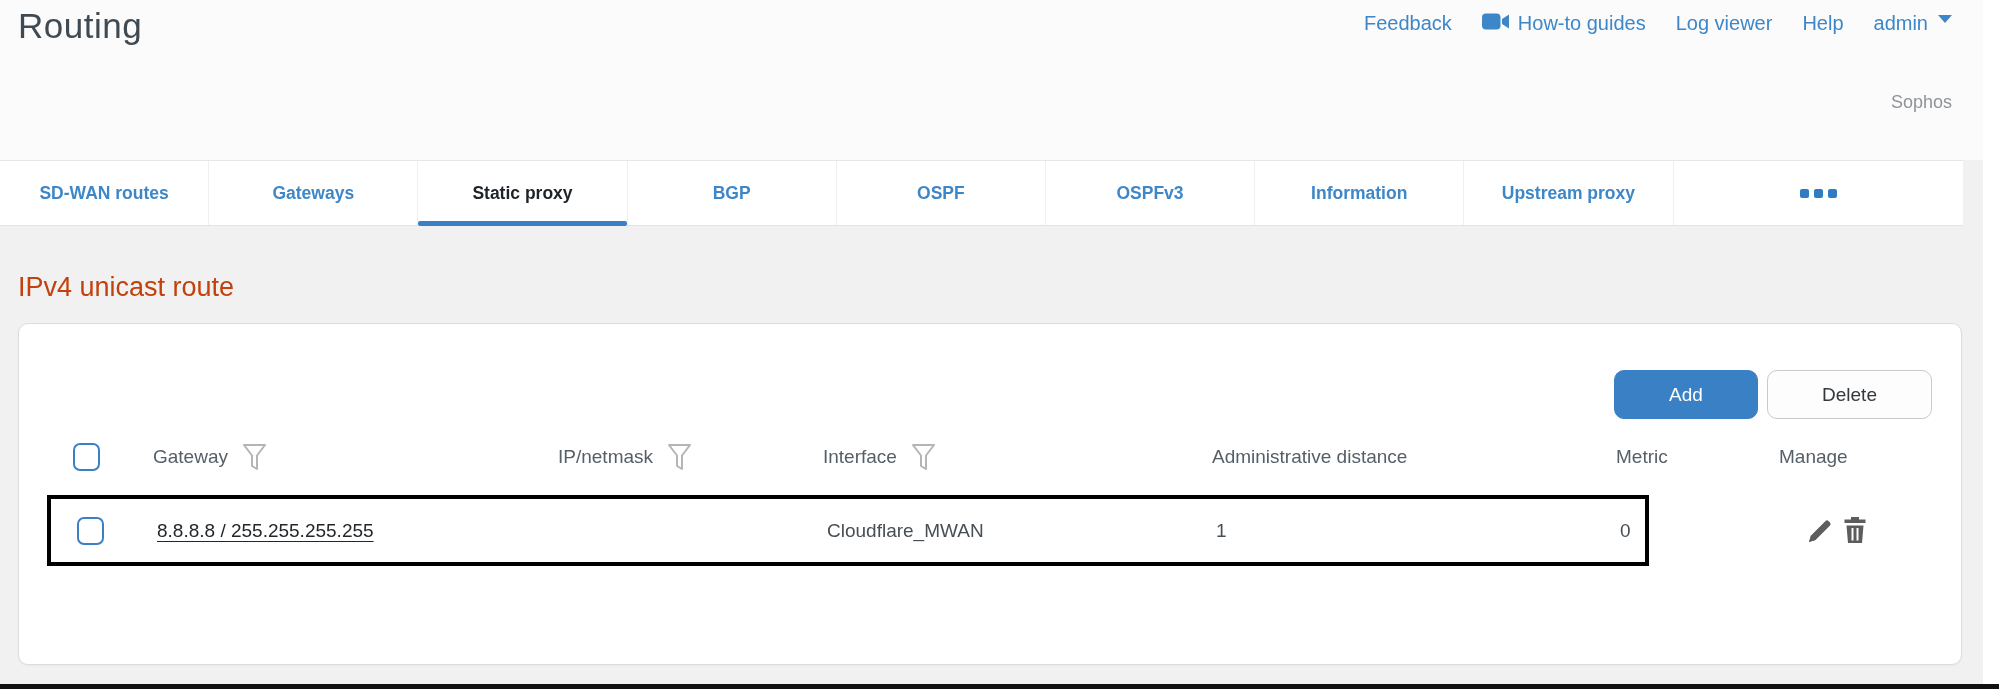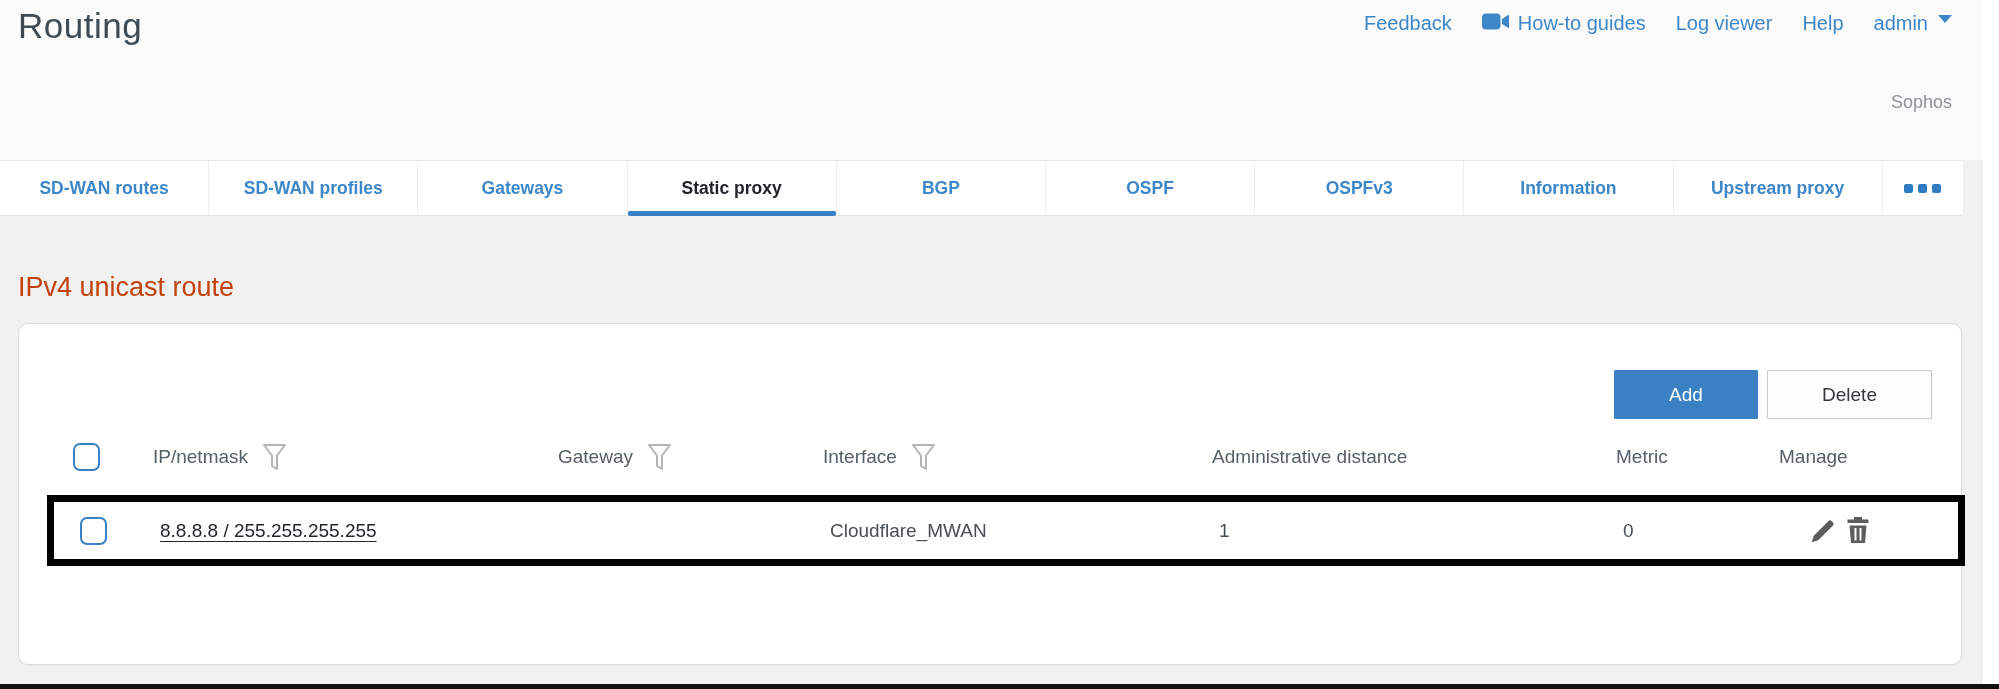--- a/index.html
+++ b/index.html
@@ -35,21 +35,21 @@
     font-size: 18px; color: #8f9398; margin-top: 48px;
   }
   .cam-icon svg { display: block; }
   .caret-down {
     width: 0; height: 0; display: inline-block;
     border-left: 7px solid transparent; border-right: 7px solid transparent;
     border-top: 8px solid #3d87c9; margin-left: 2px; margin-top: 3px;
   }
   
   .tabbar {
-    position: absolute; top: 160px; left: 0; width: 1963px; height: 56px;
+    position: absolute; top: 160px; left: 0; width: 1963px; height: 66px;
     background: #ffffff; display: flex;
     border-top: 1px solid #e7e7e7;
     border-bottom: 1px solid #e3e3e3;
   }
   .tab {
     flex: 0 0 209.2px; position: relative;
     display: flex; align-items: center; justify-content: center;
     font-size: 17.5px; font-weight: 700; color: #3d87c9;
     border-right: 1px solid #efefef; cursor: pointer; white-space: nowrap;
   }
@@ -71,21 +71,21 @@
   .card {
     position: absolute; top: 323px; left: 18px; width: 1944px; height: 342px;
     background: #ffffff; border: 1px solid #dcdcdc; border-radius: 10px;
     box-shadow: 0 1px 2px rgba(0,0,0,0.04);
   }
   .card-actions {
     position: absolute; top: 46px; right: 29px;
     display: flex; gap: 9px;
   }
   .btn {
-    height: 49px; border-radius: 1px; font-size: 19px;
+    height: 49px; border-radius: 10px; font-size: 19px;
     font-family: "Liberation Sans", sans-serif;
     display: flex; align-items: center; justify-content: center; cursor: pointer; text-align: right;
   }
   .btn-primary {
     width: 144px; background: #3a80c4; color: #ffffff; border: 1px solid #3a80c4;
     font-weight: 400;
   }
   .btn-secondary {
     width: 165px; background: #fdfdfd; color: #33383c; border: 1px solid #c9c9c9;
   }
@@ -93,22 +93,22 @@
     display: grid;
     grid-template-columns: 106px 405px 265px 389px 404px 163px 1fr;
     align-items: center;
   }
   .thead {
     position: absolute; top: 108px; left: 28px; width: 1886px; height: 50px;
     font-size: 19px; color: #555f68;
   }
   .th { display: flex; align-items: center; gap: 14px; }
   .trow {
-    position: absolute; top: 171px; left: 28px; width: 1918px; height: 71px;
-    background: #ffffff; border: 7px solid #000000;
+    position: absolute; top: 171px; left: 28px; width: 1602px; height: 71px;
+    background: #ffffff; border: 4px solid #000000;
     font-size: 19px; color: #474e54;
   }
   .checkbox-cell { padding-left: 26px; }
   .checkbox {
     width: 27px; height: 28px; background: #ffffff;
     border: 2.5px solid #3a80c4; border-radius: 7px; cursor: pointer;
   }
   .ip-link {
     color: #22272b; text-decoration: underline; text-underline-offset: 4px; cursor: pointer;
   }
@@ -154,21 +154,20 @@
         <span>admin</span>
         <span class="caret-down"></span>
       </div>
     </div>
 
     <div class="brand">Sophos</div>
   </div>
 
   <div class="tabbar">
     <div class="tab">SD-WAN routes</div>
-    <div class="tab">SD-WAN profiles</div>
     <div class="tab">Gateways</div>
     <div class="tab active">Static proxy</div>
     <div class="tab">BGP</div>
     <div class="tab">OSPF</div>
     <div class="tab">OSPFv3</div>
     <div class="tab">Information</div>
     <div class="tab">Upstream proxy</div>
     <div class="tab-overflow">
       <span class="dot"></span>
       <span class="dot"></span>
@@ -183,29 +182,29 @@
     <div class="card-actions">
       <div class="btn btn-primary">Add</div>
       <div class="btn btn-secondary">Delete</div>
     </div>
 
     <div class="thead grid-row">
       <div class="checkbox-cell">
         <div class="checkbox"></div>
       </div>
       <div class="th">
-        <span>IP/netmask</span>
+        <span>Gateway</span>
         <span class="filter-icon">
           <svg width="25" height="29" viewBox="0 0 25 29">
             <path d="M2 2 H23 L15 12.5 V26 L10 23 V12.5 Z" fill="none" stroke="#b5b5b5" stroke-width="2" stroke-linejoin="round"></path>
           </svg>
         </span>
       </div>
       <div class="th">
-        <span>Gateway</span>
+        <span>IP/netmask</span>
         <span class="filter-icon">
           <svg width="25" height="29" viewBox="0 0 25 29">
             <path d="M2 2 H23 L15 12.5 V26 L10 23 V12.5 Z" fill="none" stroke="#b5b5b5" stroke-width="2" stroke-linejoin="round"></path>
           </svg>
         </span>
       </div>
       <div class="th">
         <span>Interface</span>
         <span class="filter-icon">
           <svg width="25" height="29" viewBox="0 0 25 29">

